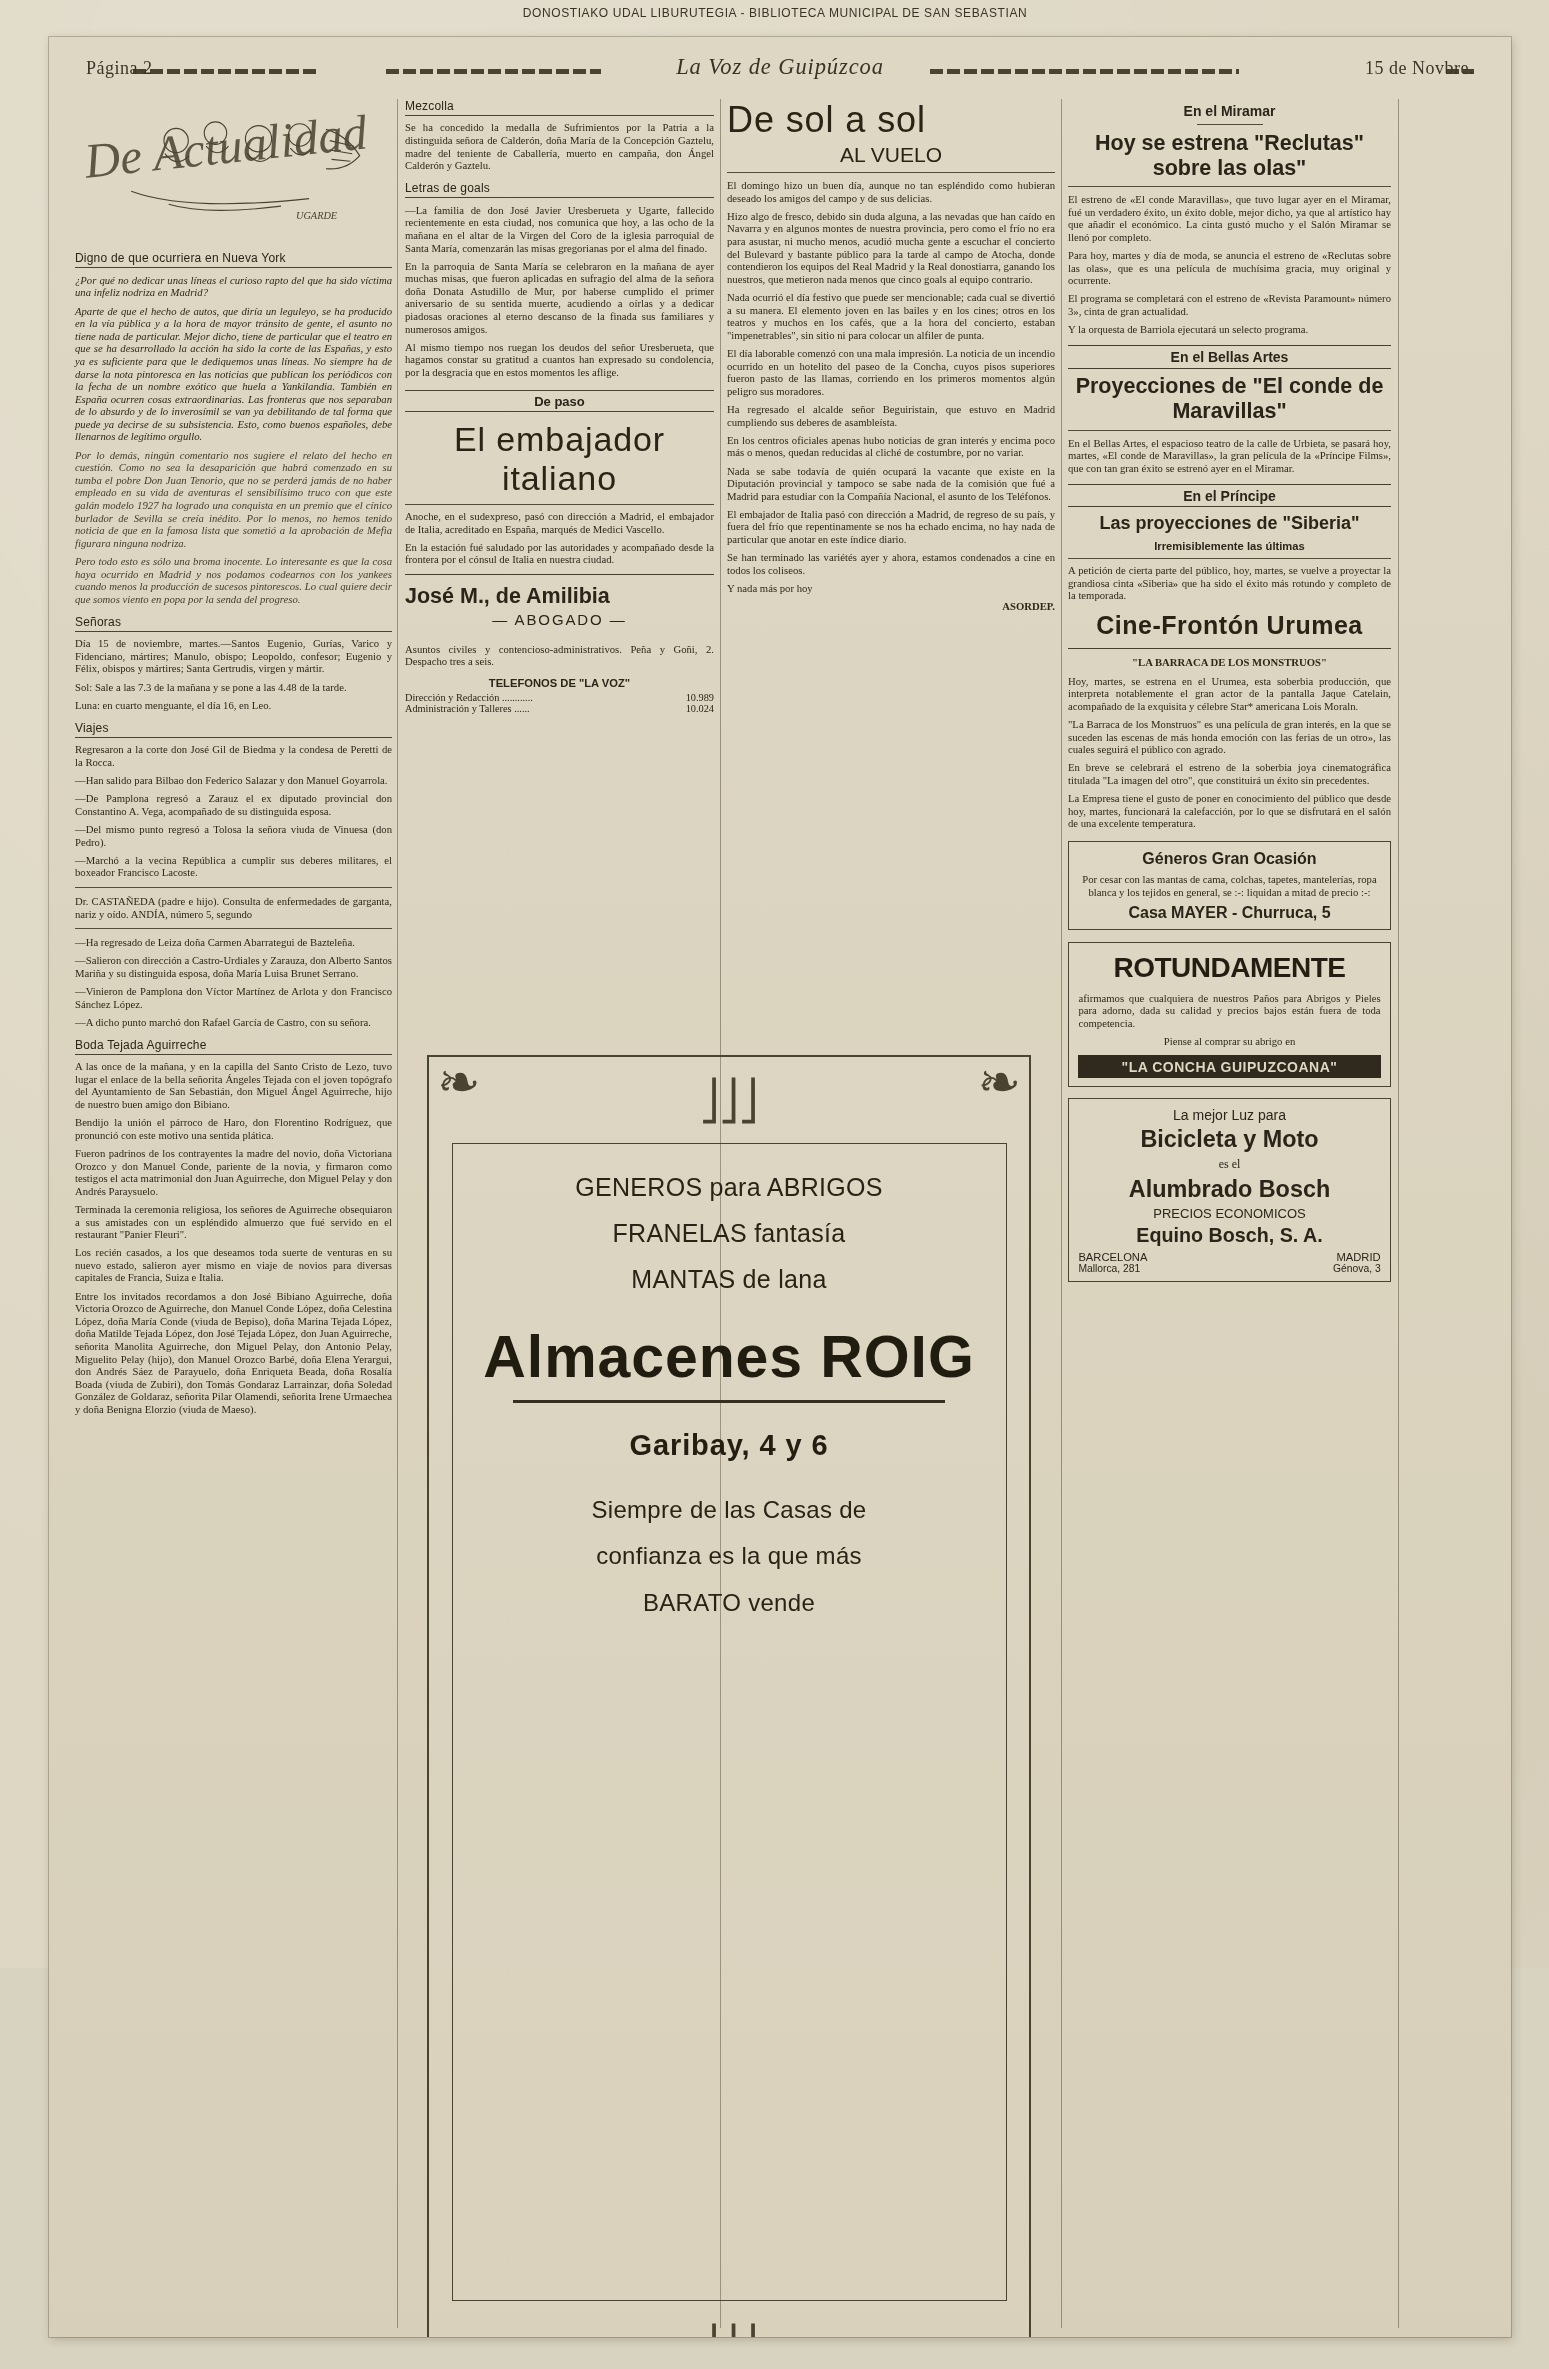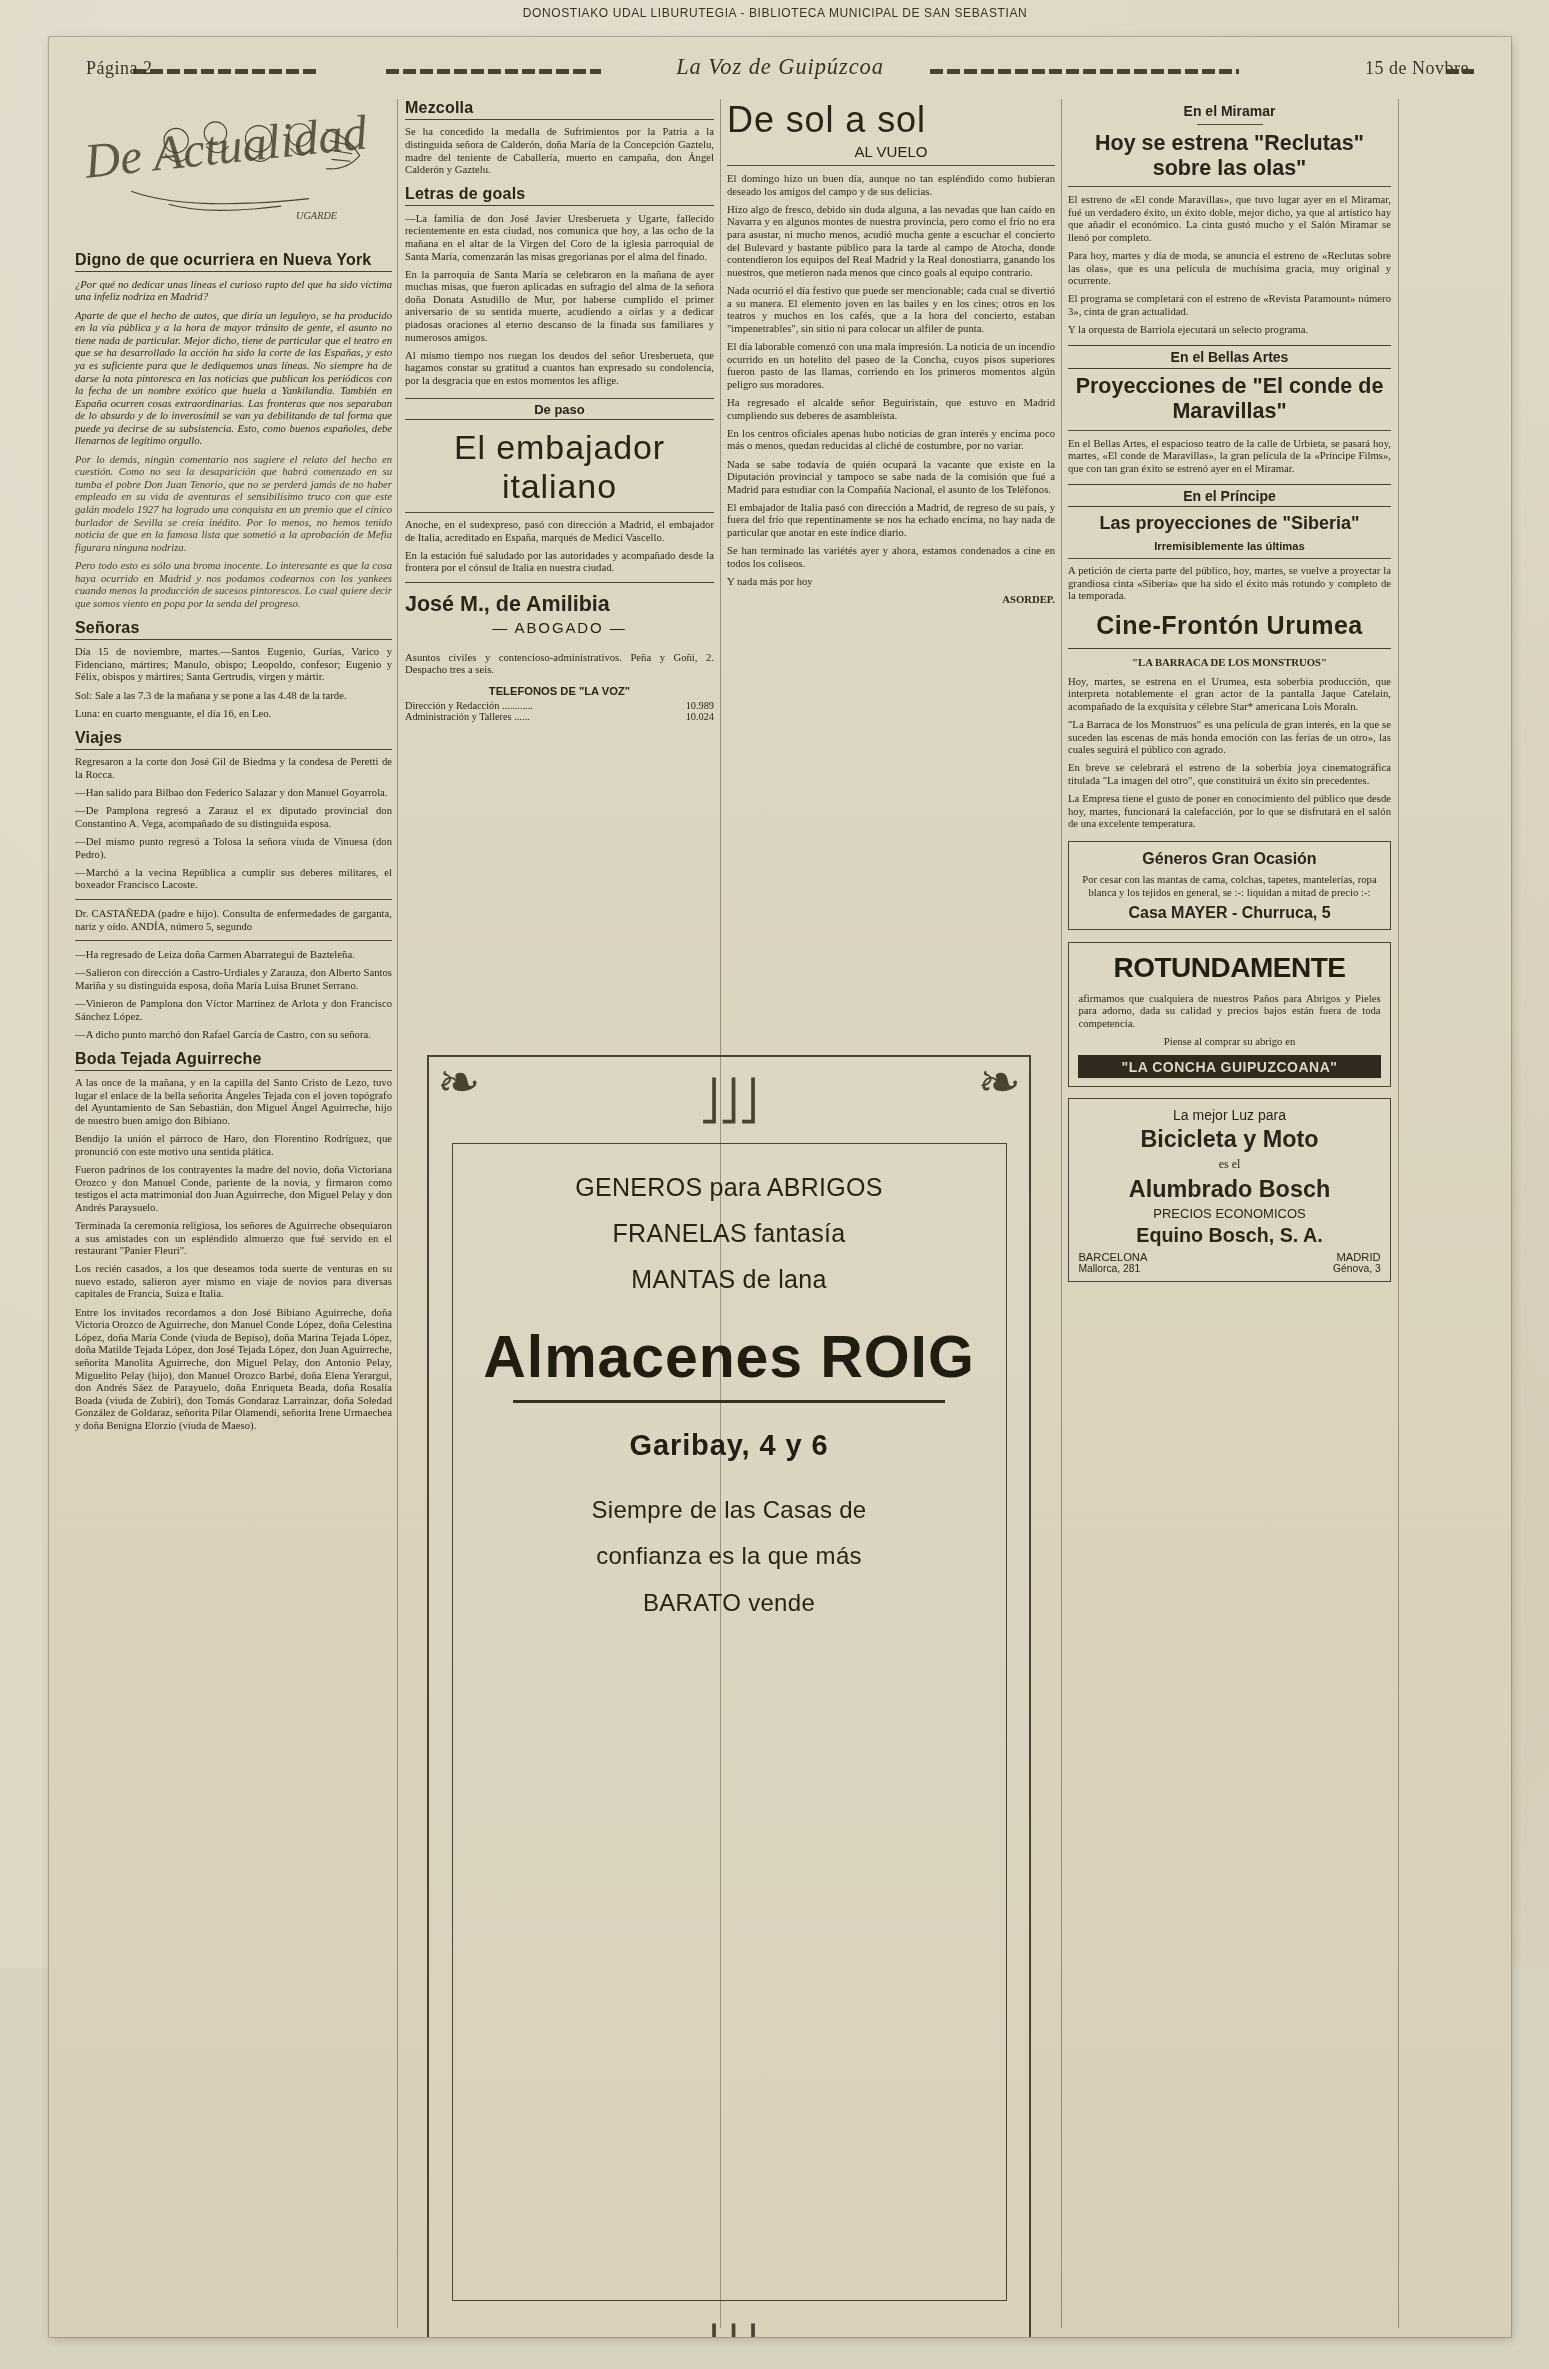--- a/index.html
+++ b/index.html
@@ -79,38 +79,38 @@
   p{margin:0 0 5.6px 0;text-align:justify;}
   .body-text{
     font-size:10.7px;line-height:12.6px;
     color:#2e2819;
     text-align:justify;
     hyphens:auto;
   }
   .italic{font-style:italic;}
   .sechead{
     font-family:"Liberation Sans", sans-serif;
-    font-size:16px;font-weight:bold;color:#2b2517;
+    font-size:12px;font-weight:normal;color:#2b2517;
     border-bottom:1.9px solid #4a4332;
     padding-bottom:1.9px;margin:9.4px 0 5.6px 0;
     letter-spacing:0.2px;
   }
   .box-head{
     border:0.9px solid #4a4332;border-left:0;border-right:0;
     text-align:center;padding:2.8px 0;margin:11.2px 0 7.5px 0;
     font-family:"Liberation Sans", sans-serif;font-size:13px;font-weight:bold;
   }
   .bigtitle{
     font-family:"Liberation Sans", sans-serif;
     font-size:36px;letter-spacing:0.9px;color:#2b2416;
     text-align:left;margin:0 0 1.9px 0;font-weight:normal;
   }
   .subtitle{
     font-family:"Liberation Sans", sans-serif;
-    font-size:15px;text-align:center;color:#2b2416;margin:0 0 3.7px 0;
+    font-size:21px;text-align:center;color:#2b2416;margin:0 0 3.7px 0;
   }
   .hr-thin{border:0;border-top:0.9px solid #554c38;margin:5.6px 0;}
   .hr-short{width:66px;margin:5.6px auto;border:0;border-top:0.9px solid #554c38;}
   .hr-thick{border:0;border-top:1.9px solid #453e2d;margin:7.5px 0;}
   
   .h-center{
     text-align:center;font-family:"Liberation Sans", sans-serif;
     font-size:14px;font-weight:bold;margin:3.7px 0;
   }
   .h-big{

